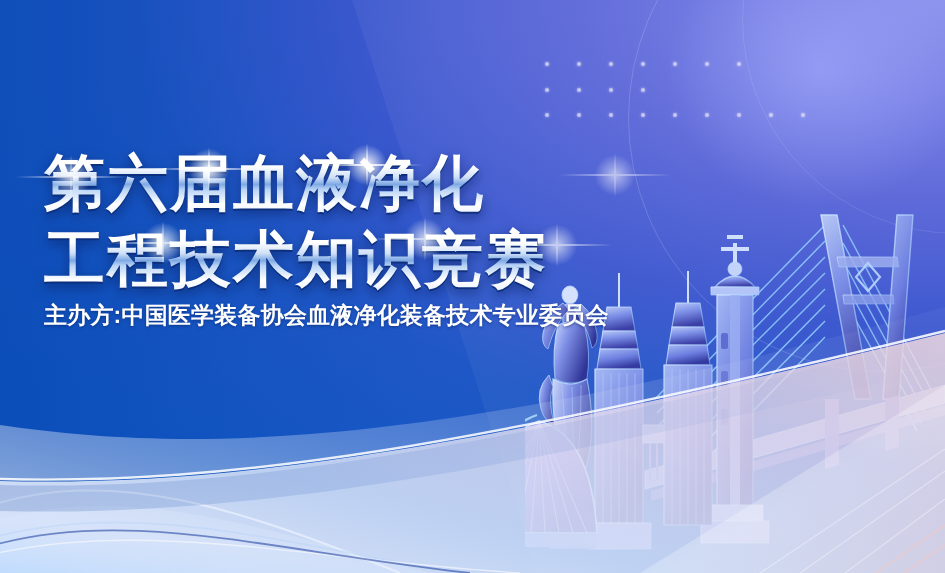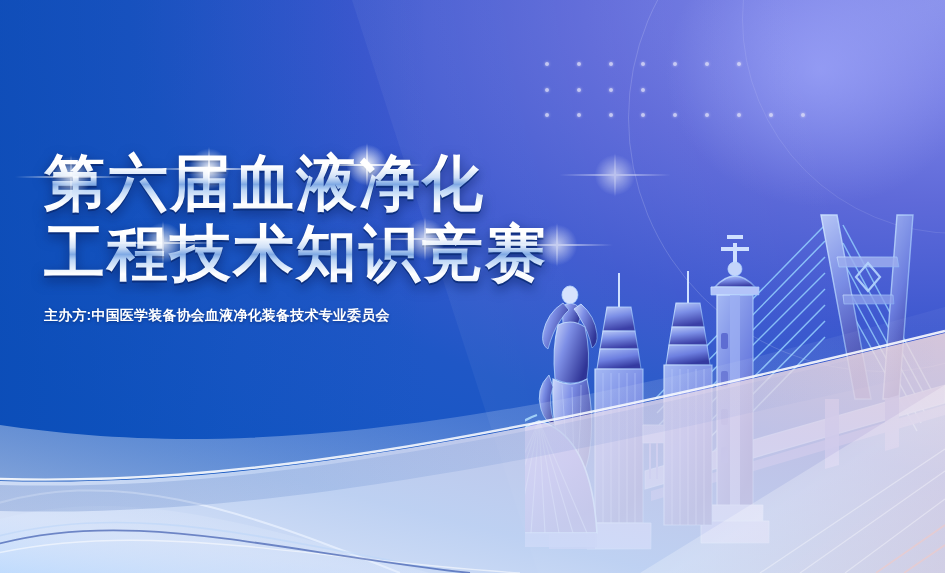--- a/index.html
+++ b/index.html
@@ -90,21 +90,21 @@
         #bcd6f6 60%,
         #ffffff 80%,
         #e6eefc 100%);
     -webkit-background-clip:text;
     background-clip:text;
     -webkit-text-fill-color:transparent;
     filter:drop-shadow(0 2px 0 rgba(10,45,120,0.85))
            drop-shadow(0 4px 6px rgba(4,28,90,0.55));
     position:relative;
   }
-  .title-line.second{ }
+  .title-line.second{ margin-top:6px; }
 
   
   .glint{
     position:absolute;
     pointer-events:none;
     width:66px;height:66px;
     background:
       radial-gradient(closest-side,rgba(255,255,255,0.95),rgba(255,255,255,0) 62%);
   }
   .glint::before,.glint::after{
@@ -116,21 +116,21 @@
   .glint::after{width:2px;height:44px;
     background:linear-gradient(180deg,rgba(255,255,255,0),rgba(255,255,255,0.9),rgba(255,255,255,0));}
 
   
   #subtitle-block{
     position:absolute;
     left:44px;top:302px;
   }
   .subtitle{
     margin:0;
-    font-size:14px;
+    font-size:23px;
     line-height:26px;
     font-weight:700;
     color:#ffffff;
     letter-spacing:0.2px;
     white-space:nowrap;
     text-shadow:0 1px 3px rgba(6,34,96,0.6);
     text-align:center;
   }
 </style>
 </head>

